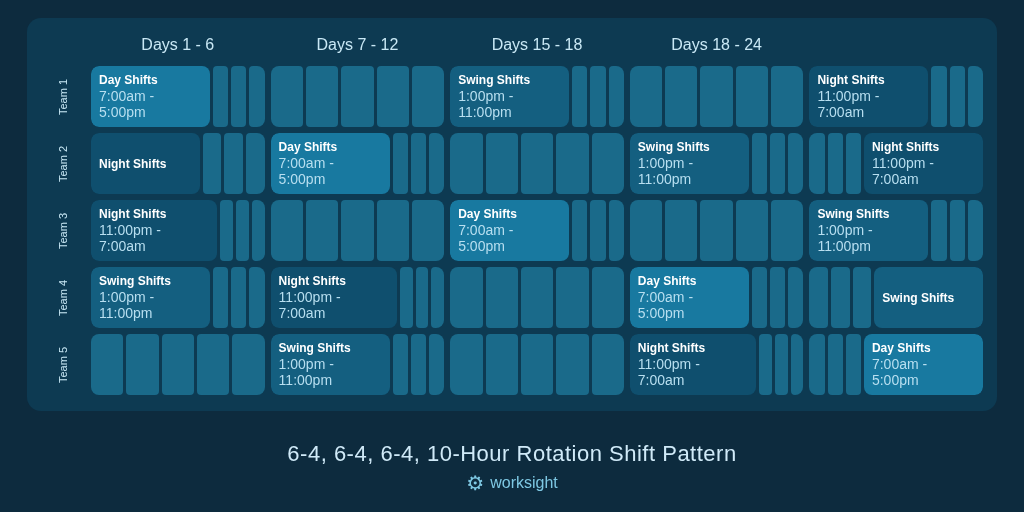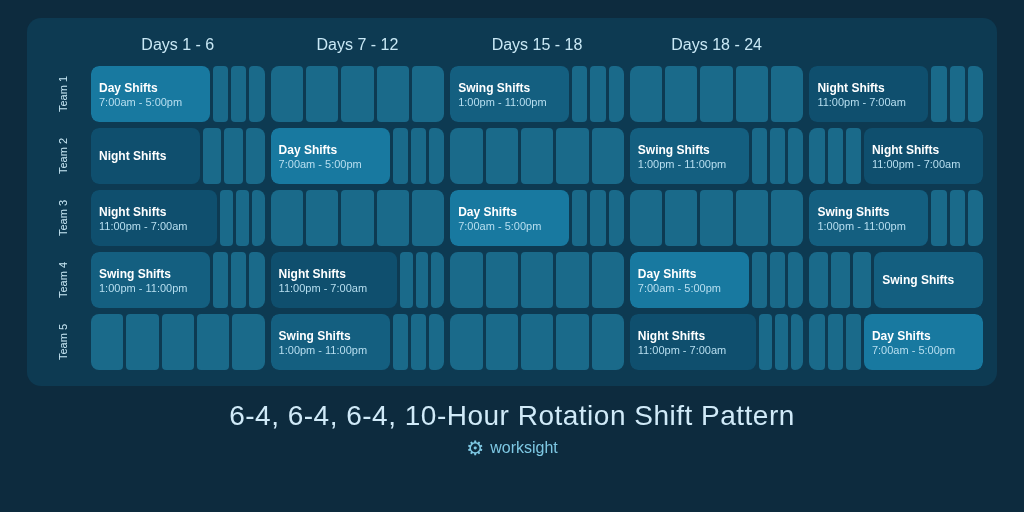--- a/index.html
+++ b/index.html
@@ -57,25 +57,25 @@
       margin-bottom: 6px;
     }
 
     .bottom-section {
       text-align: center;
       margin-top: 8px;
       color: white;
     }
 
     .rotation-title {
-      font-size: 28px;
+      font-size: 22px;
       font-weight: 300;
       color: #d0eaf8;
       letter-spacing: 0.5px;
-      margin-top: 6px;
+      margin-top: 22px;
     }
 
     .brand {
       display: flex;
       align-items: center;
       justify-content: center;
       gap: 6px;
       margin-top: 4px;
       color: #7ec8e3;
       font-size: 16px;
@@ -102,21 +102,21 @@
       justify-content: center;
       flex: 0 0 auto;
     }
 
     .cell-inner .main-block .shift-name {
       font-size: 12px;
       font-weight: 700;
     }
 
     .cell-inner .main-block .shift-time {
-      font-size: 11px;
+      font-size: 14px;
       color: #b8dff0;
       margin-top: 1px;
     }
 
     .cell-inner .side-strips {
       display: flex;
       gap: 3px;
       flex: 1;
     }
 

